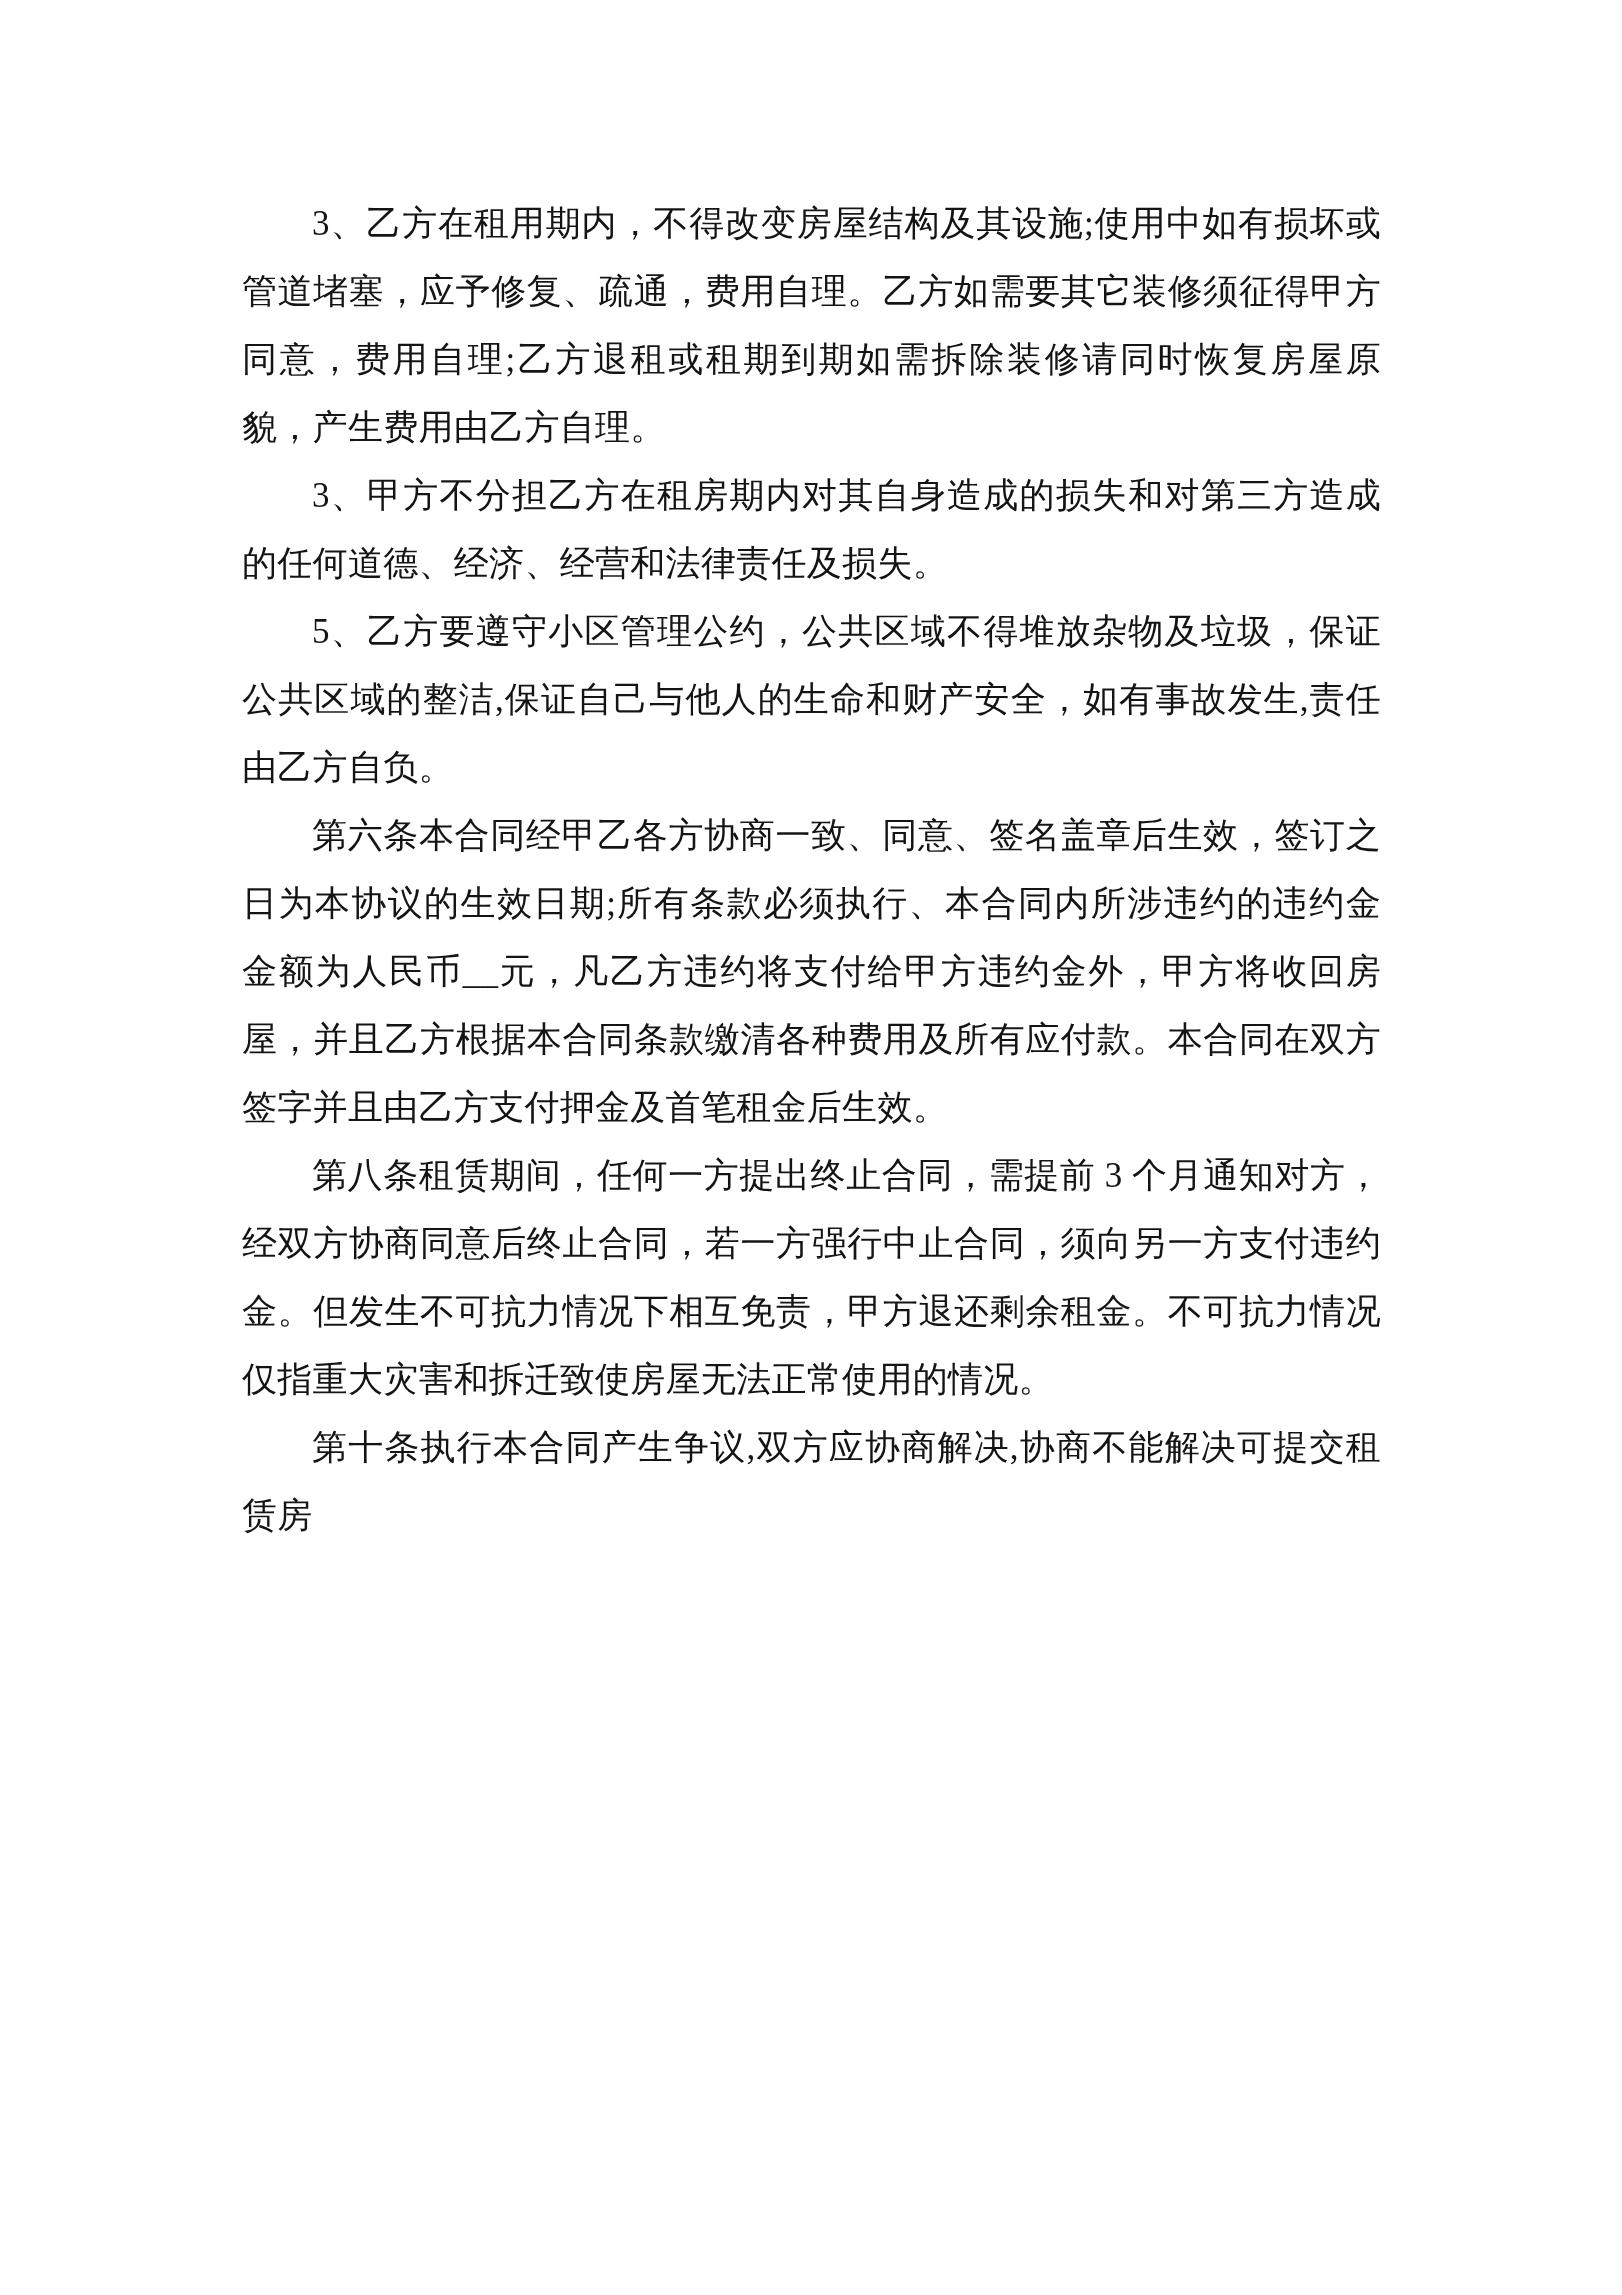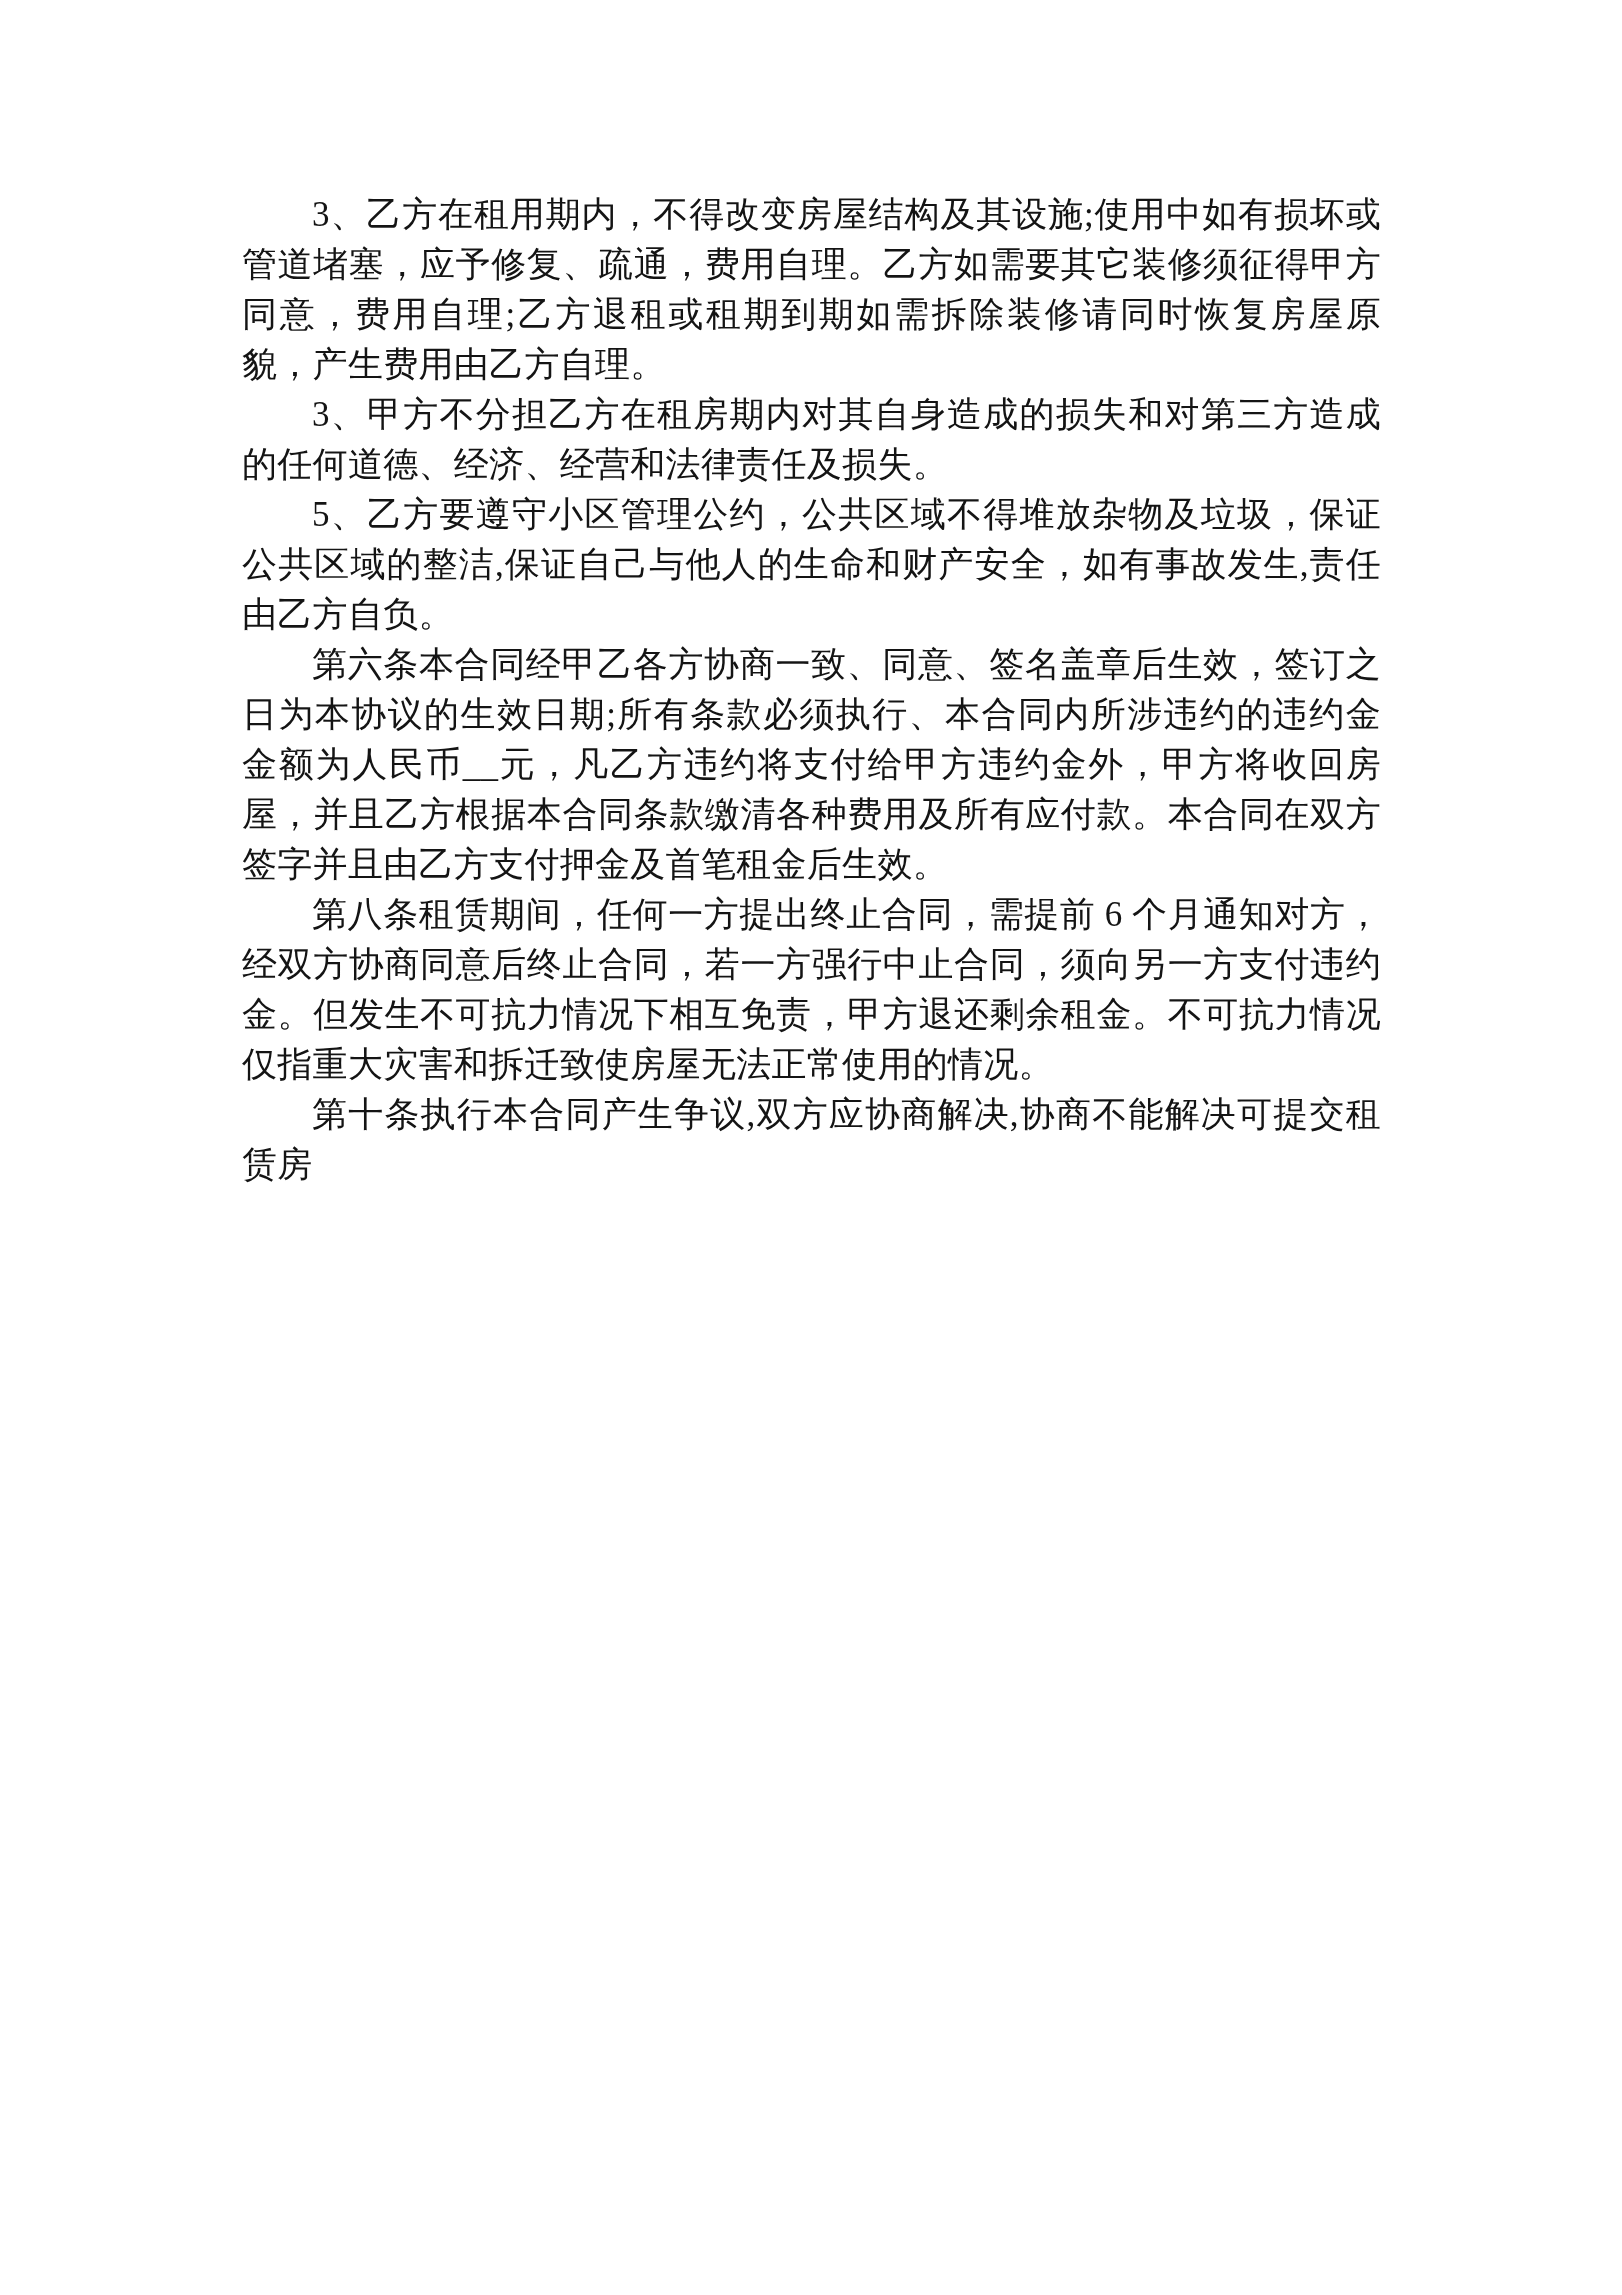--- a/index.html
+++ b/index.html
@@ -14,34 +14,34 @@
     font-family: "Liberation Serif", "DejaVu Serif", serif;
   }
   .page {
     position: absolute;
     left: 242px;
     top: 190px;
     width: 1139px;
   }
   .para {
     font-size: 35px;
-    line-height: 50px;
+    line-height: 68px;
     color: #141414;
     text-align: justify;
     text-justify: inter-ideograph;
     text-indent: 2em;
     margin: 0;
     letter-spacing: 0.3px;
     word-break: break-all;
   }
 </style>
 </head>
 <body>
 
 <div class="page">
   <p class="para">3、乙方在租用期内，不得改变房屋结构及其设施;使用中如有损坏或管道堵塞，应予修复、疏通，费用自理。乙方如需要其它装修须征得甲方同意，费用自理;乙方退租或租期到期如需拆除装修请同时恢复房屋原貌，产生费用由乙方自理。</p>
   <p class="para">3、甲方不分担乙方在租房期内对其自身造成的损失和对第三方造成的任何道德、经济、经营和法律责任及损失。</p>
   <p class="para">5、乙方要遵守小区管理公约，公共区域不得堆放杂物及垃圾，保证公共区域的整洁,保证自己与他人的生命和财产安全，如有事故发生,责任由乙方自负。</p>
   <p class="para">第六条本合同经甲乙各方协商一致、同意、签名盖章后生效，签订之日为本协议的生效日期;所有条款必须执行、本合同内所涉违约的违约金金额为人民币__元，凡乙方违约将支付给甲方违约金外，甲方将收回房屋，并且乙方根据本合同条款缴清各种费用及所有应付款。本合同在双方签字并且由乙方支付押金及首笔租金后生效。</p>
-  <p class="para">第八条租赁期间，任何一方提出终止合同，需提前 6 个月通知对方，经双方协商同意后终止合同，若一方强行中止合同，须向另一方支付违约金。但发生不可抗力情况下相互免责，甲方退还剩余租金。不可抗力情况仅指重大灾害和拆迁致使房屋无法正常使用的情况。</p>
+  <p class="para">第八条租赁期间，任何一方提出终止合同，需提前 3 个月通知对方，经双方协商同意后终止合同，若一方强行中止合同，须向另一方支付违约金。但发生不可抗力情况下相互免责，甲方退还剩余租金。不可抗力情况仅指重大灾害和拆迁致使房屋无法正常使用的情况。</p>
   <p class="para">第十条执行本合同产生争议,双方应协商解决,协商不能解决可提交租赁房</p>
 </div>
 
 
 </body></html>

